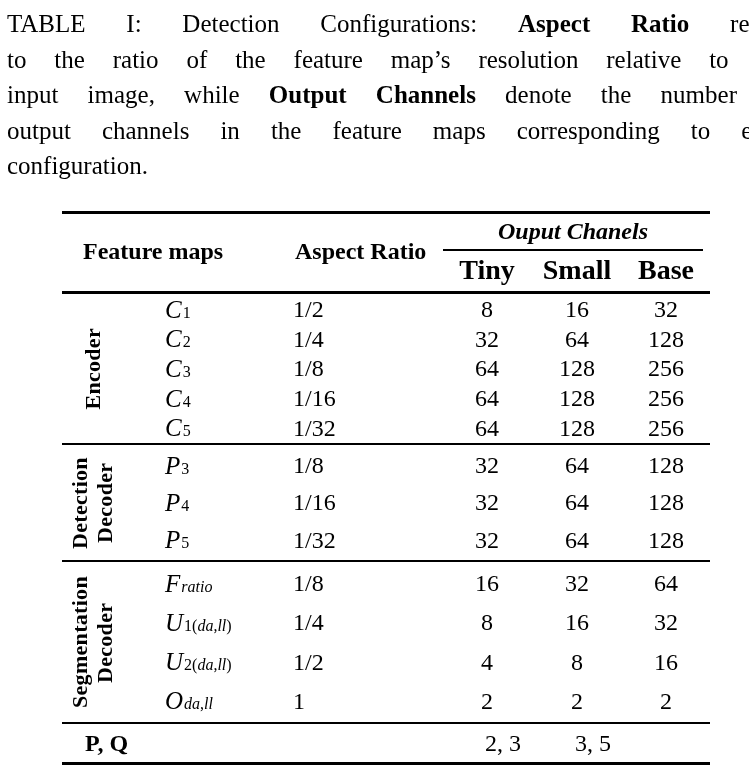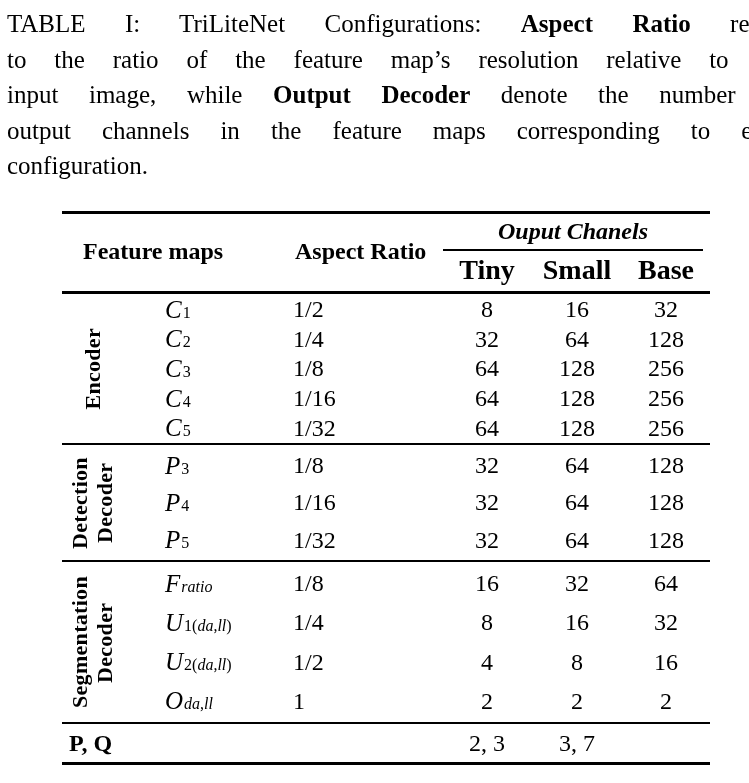--- a/index.html
+++ b/index.html
@@ -65,35 +65,35 @@
   .cell { display: flex; align-items: center; font-size: 24px; }
   .sym-cell { padding-left: 43px; font-size: 25px; }
   .mi { font-style: italic; }
   sub.msub {
     font-size: 16px; line-height: 0;
     position: relative; bottom: -3px; left: 1px; font-style: normal;
   }
   .num { justify-content: center; }
 
   .pqrow {
-    position: absolute; left: 0; top: 514px; width: 648px; height: 36px;
+    position: absolute; left: 16px; top: 514px; width: 648px; height: 36px;
     display: grid; grid-template-columns: 60px 171px 149px 90px 90px 88px;
   }
   .pq-label {
     grid-column: 1 / span 3; display: flex; align-items: center;
     padding-left: 7px; font-weight: bold; font-size: 24px;
   }
 </style>
 </head>
 <body>
 
 <div class="caption">
-  <div class="cap-line"><span>TABLE I: TriLiteNet Configurations: </span><b>Aspect Ratio</b><span> refers</span></div>
+  <div class="cap-line"><span>TABLE I: Detection Configurations: </span><b>Aspect Ratio</b><span> refers</span></div>
   <div class="cap-line"><span>to the ratio of the feature map’s resolution relative to the</span></div>
-  <div class="cap-line"><span>input image, while </span><b>Output Decoder</b><span> denote the number of</span></div>
+  <div class="cap-line"><span>input image, while </span><b>Output Channels</b><span> denote the number of</span></div>
   <div class="cap-line"><span>output channels in the feature maps corresponding to each</span></div>
   <div class="cap-line last"><span>configuration.</span></div>
 </div>
 
 <div class="tbl">
 
   <div class="rule rule-top"></div>
   <div class="rule rule-cmid"></div>
   <div class="rule rule-head"></div>
   <div class="rule rule-1"></div>
@@ -229,16 +229,16 @@
       </div>
     <div class="cell">1</div>
     <div class="cell num">2</div>
     <div class="cell num">2</div>
     <div class="cell num">2</div>
   </div>
 
   <div class="pqrow">
     <div class="pq-label">P, Q</div>
     <div class="cell num">2, 3</div>
-    <div class="cell num">3, 7</div>
+    <div class="cell num">3, 5</div>
   </div>
 
 </div>
 
 </body></html>

